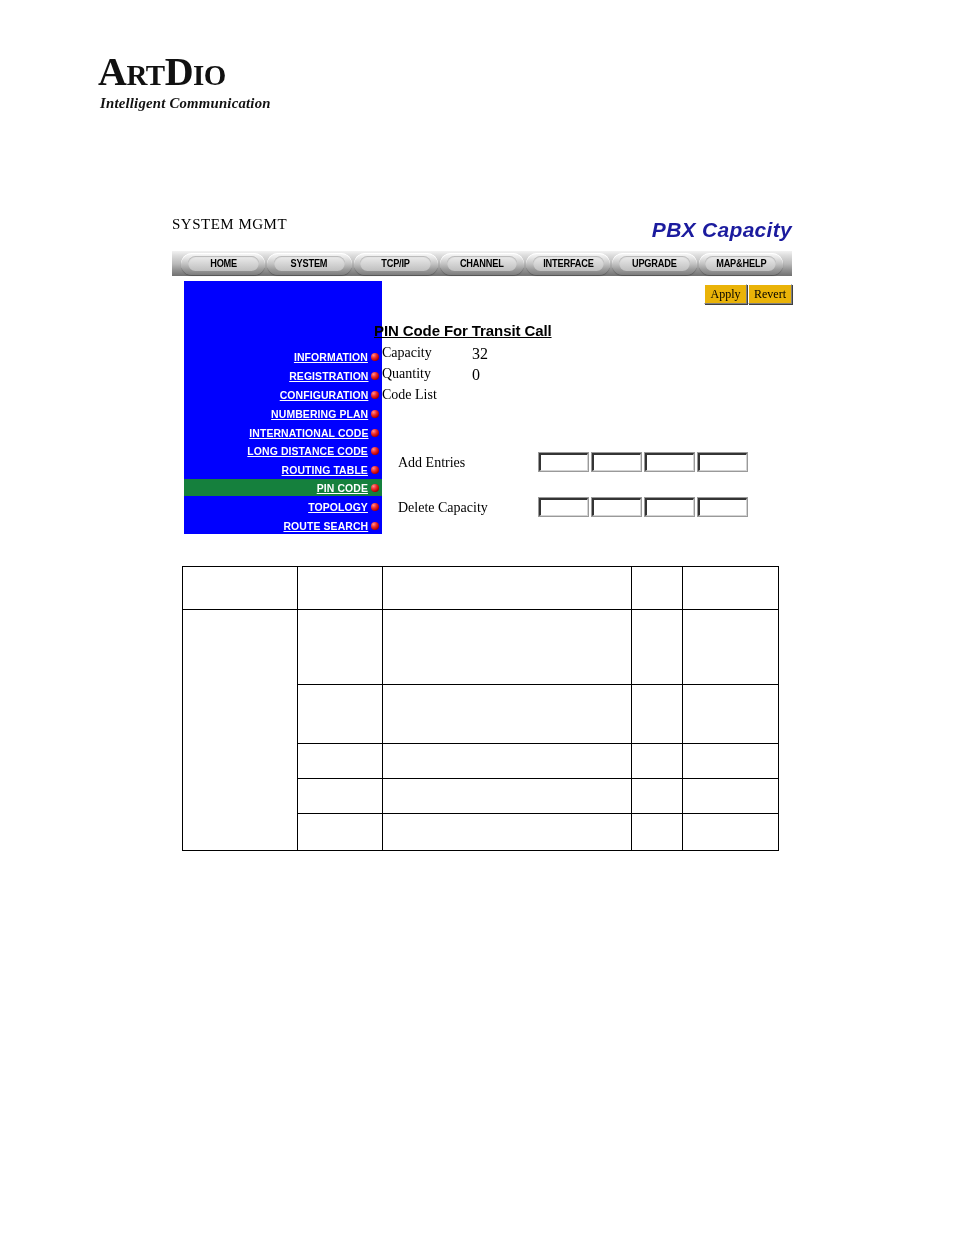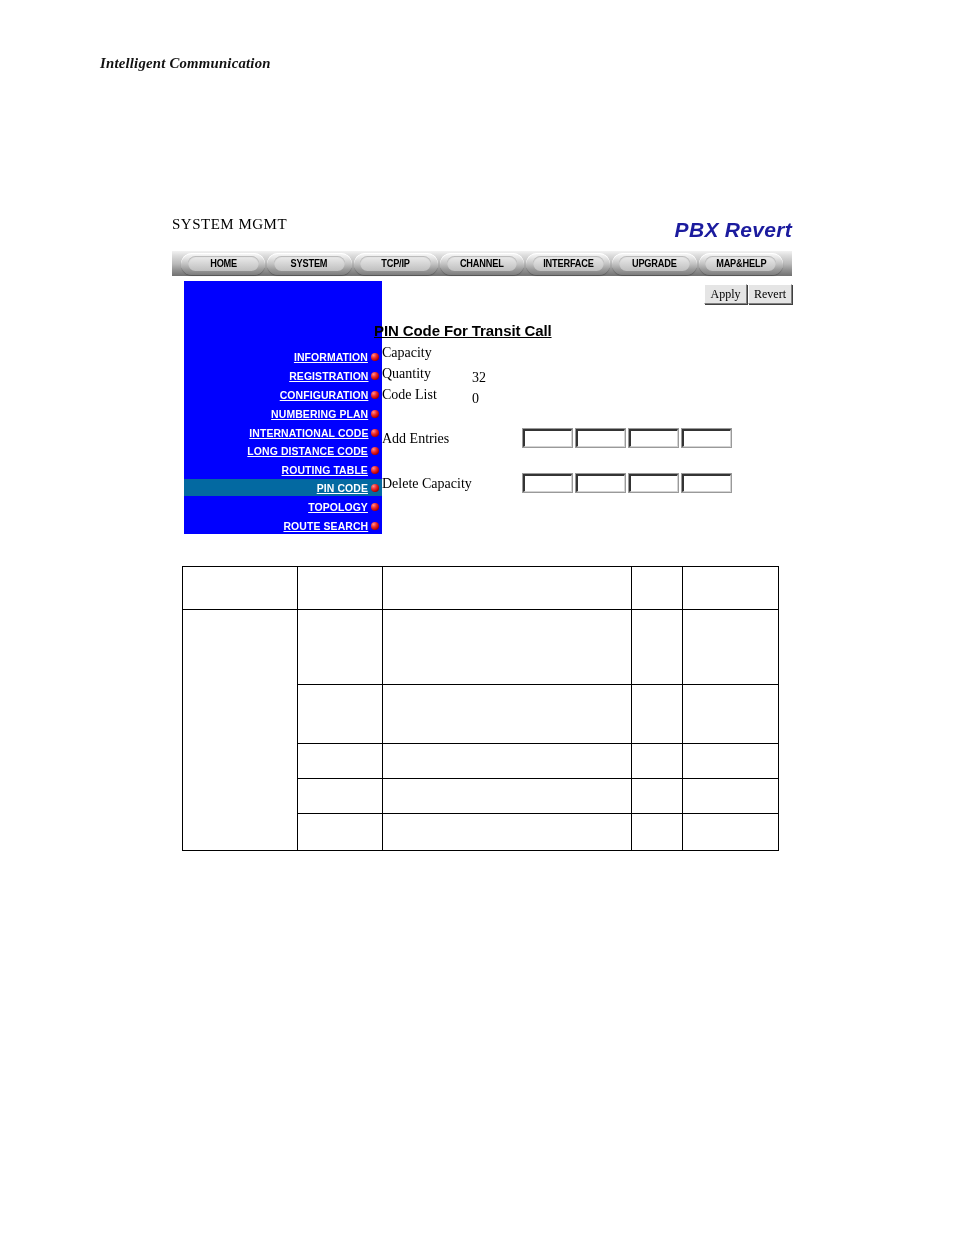--- a/index.html
+++ b/index.html
@@ -152,21 +152,21 @@
     width: 198px;
     height: 17px;
     display: flex;
     align-items: center;
     justify-content: flex-end;
     padding-right: 2px;
     box-sizing: border-box;
     cursor: pointer;
   }
   .sidebar-item.active {
-    background: #0369a1;
+    background: #15803d;
   }
   .sidebar-item-label {
     font-family: "Liberation Sans", sans-serif;
     font-weight: bold;
     font-size: 11px;
     color: #ffffff;
     text-decoration: underline;
     letter-spacing: 0.1px;
     white-space: nowrap;
     transform: scaleX(0.95);
@@ -194,21 +194,21 @@
   #action-buttons {
     position: absolute;
     right: 0;
     top: 3px;
     display: flex;
   }
   .action-button {
     min-width: 43px;
     height: 20px;
     margin-left: 1px;
-    background: #e5e5e5;
+    background: #eab308;
     border-top: 1px solid #ffffff;
     border-left: 1px solid #ffffff;
     border-right: 1px solid #808080;
     border-bottom: 1px solid #808080;
     box-shadow: 1px 1px 0 #404040;
     font-family: "Liberation Serif", serif;
     font-size: 12px;
     color: #000000;
     display: flex;
     align-items: center;
@@ -236,31 +236,31 @@
     left: 10px;
     font-family: "Liberation Serif", serif;
     font-size: 14px;
     color: #000000;
     white-space: nowrap;
   }
   .info-value {
     position: absolute;
     left: 100px;
     font-family: "Liberation Serif", serif;
-    font-size: 14px;
-    color: #000000;
-    white-space: nowrap;
-    margin-top: 25px;
+    font-size: 16px;
+    color: #000000;
+    white-space: nowrap;
   }
 
   .entry-row {
     position: absolute;
-    left: 10px;
+    left: 26px;
     width: 410px;
     height: 20px;
+    margin-top: 24px;
   }
   .entry-label {
     position: absolute;
     left: 0;
     top: 2px;
     font-family: "Liberation Serif", serif;
     font-size: 14px;
     color: #000000;
     white-space: nowrap;
   }
@@ -307,26 +307,27 @@
   .col-a { width: 108px; }
   .col-b { width: 78px; }
   .col-c { width: 242px; }
   .col-d { width: 44px; }
   .col-e { width: 89px; }
 </style>
 </head>
 <body>
 
 <div id="logo-block">
+  <div id="logo-wordmark"><span class="cap">A</span><span class="sc">RT</span><span class="cap">D</span><span class="sc">IO</span></div>
   <div id="logo-tagline">Intelligent Communication</div>
 </div>
 
 <div id="app-header">
   <div id="page-title">SYSTEM MGMT</div>
-  <div id="product-name">PBX Revert</div>
+  <div id="product-name">PBX Capacity</div>
 </div>
 
 <div id="navbar">
   <div class="nav-tab">
     <div class="nav-tab-inner">
       <span class="nav-tab-label">HOME</span>
     </div>
   </div>
   <div class="nav-tab">
     <div class="nav-tab-inner">

